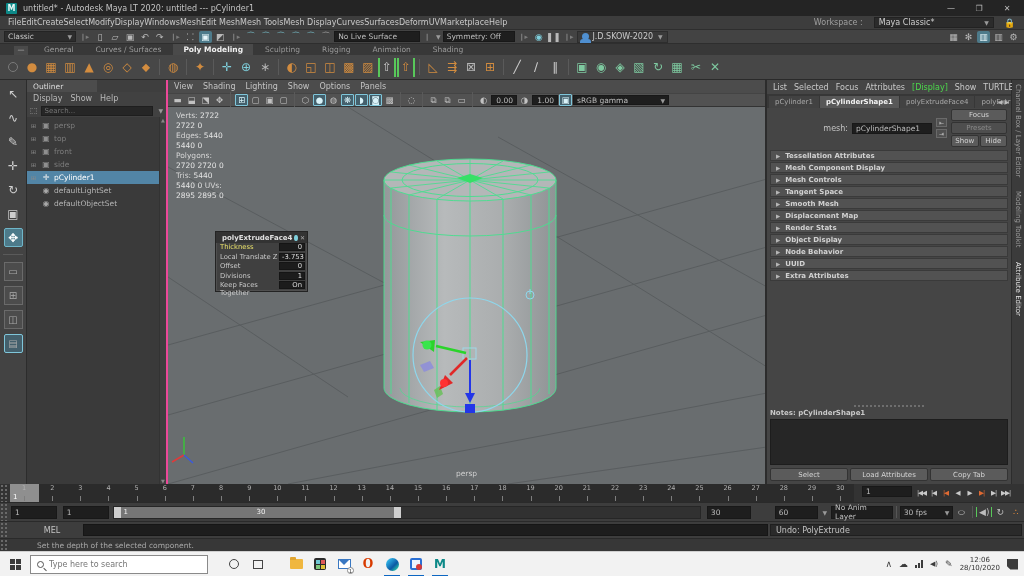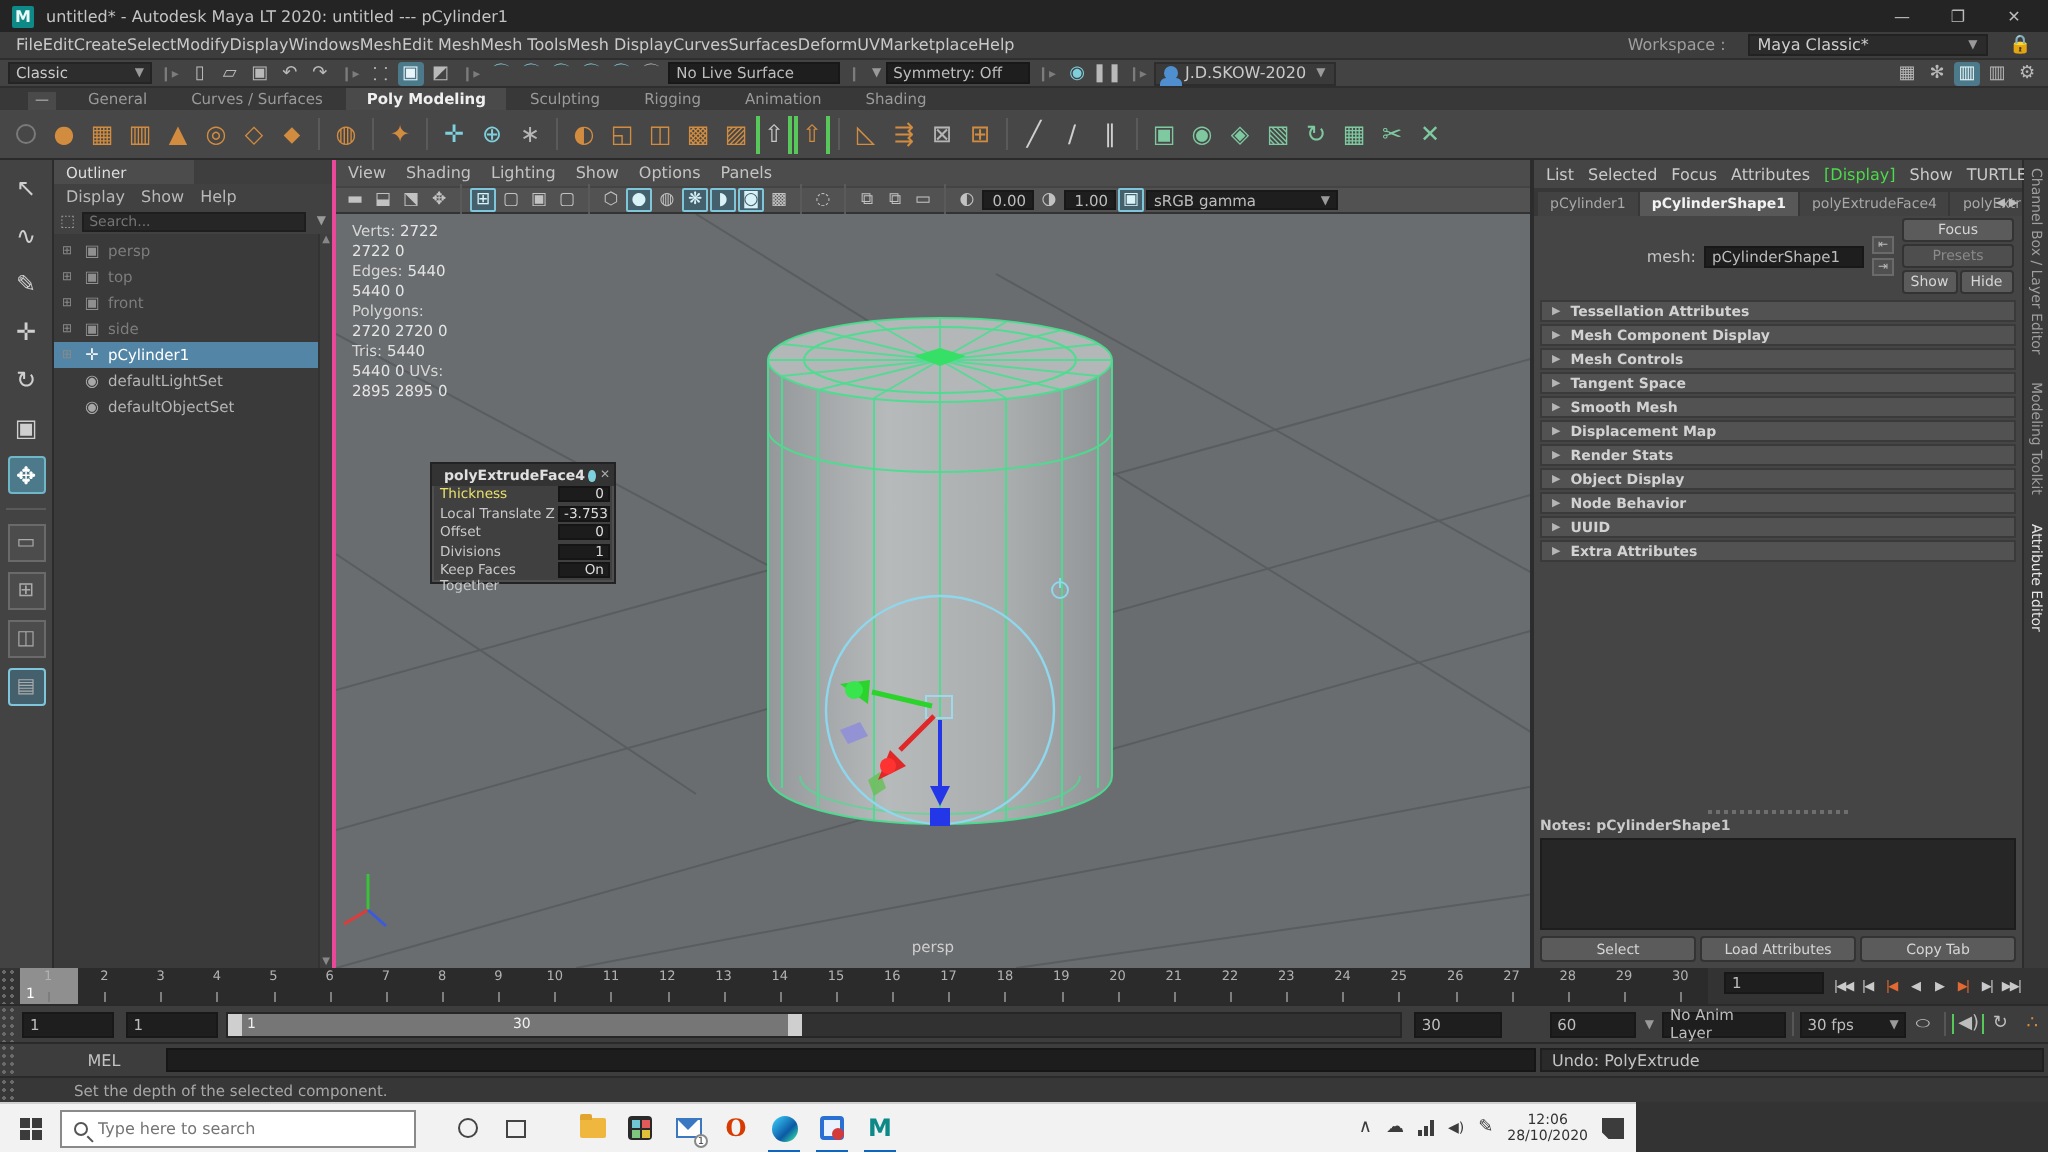--- a/index.html
+++ b/index.html
@@ -141,21 +141,21 @@
 .rsic.orange{color:#e08a3a;}
 
 #melline{top:521px;left:0;width:1024px;height:17px;background:#3d3d3d;border-top:1px solid #2a2a2a;display:flex;align-items:center;}
 #melline .mellbl{width:30px;text-align:center;color:#c3c3c3;margin-left:28px;}
 #melinput{flex:1;height:12px;background:#1d1d1d;border:1px solid #161616;color:#ccc;font-size:7.5px;padding:0 4px;margin:0 2px 0 16px;font-family:inherit;}
 #melresult{width:252px;height:12px;background:#2a2a2a;border:1px solid #1f1f1f;display:flex;align-items:center;padding:0 5px;color:#c3c3c3;margin-right:2px;}
 
 #helpline{top:538px;left:0;width:1024px;height:13px;background:#373737;border-top:1px solid #2a2a2a;display:flex;align-items:center;color:#a8a8a8;}
 #helpline .txt{margin-left:28px;font-size:7.5px;}
 
-#taskbar{top:551px;left:0;width:818px;height:25px;background:#f2f2f2;border-top:1px solid #d0d0d0;display:flex;align-items:center;}
+#taskbar{top:551px;left:0;width:1024px;height:25px;background:#f2f2f2;border-top:1px solid #d0d0d0;display:flex;align-items:center;}
 #startbtn{width:30px;height:25px;display:flex;align-items:center;justify-content:center;}
 #startbtn .wlogo{width:11px;height:11px;display:grid;grid-template-columns:5px 5px;grid-template-rows:5px 5px;gap:1px;}
 #startbtn .wlogo div{background:#3b3b3b;}
 #tbsearch{width:178px;height:19px;background:#fff;border:1px solid #8a8a8a;display:flex;align-items:center;gap:5px;padding:0 6px;color:#555;}
 #tbsearch .mag{width:7px;height:7px;border:1.2px solid #555;border-radius:50%;position:relative;}
 #tbsearch .mag:after{content:"";position:absolute;width:4px;height:1.2px;background:#555;transform:rotate(45deg);left:5px;top:7px;}
 #tbsearch input{border:none;outline:none;font-size:8px;color:#444;width:130px;font-family:inherit;background:transparent;}
 .tbapp{width:24px;height:25px;display:flex;align-items:center;justify-content:center;position:relative;}
 .tbapp.open:after{content:"";position:absolute;bottom:0;left:4px;right:4px;height:2px;background:#0c66c2;}
 .tbgap{width:14px;}

